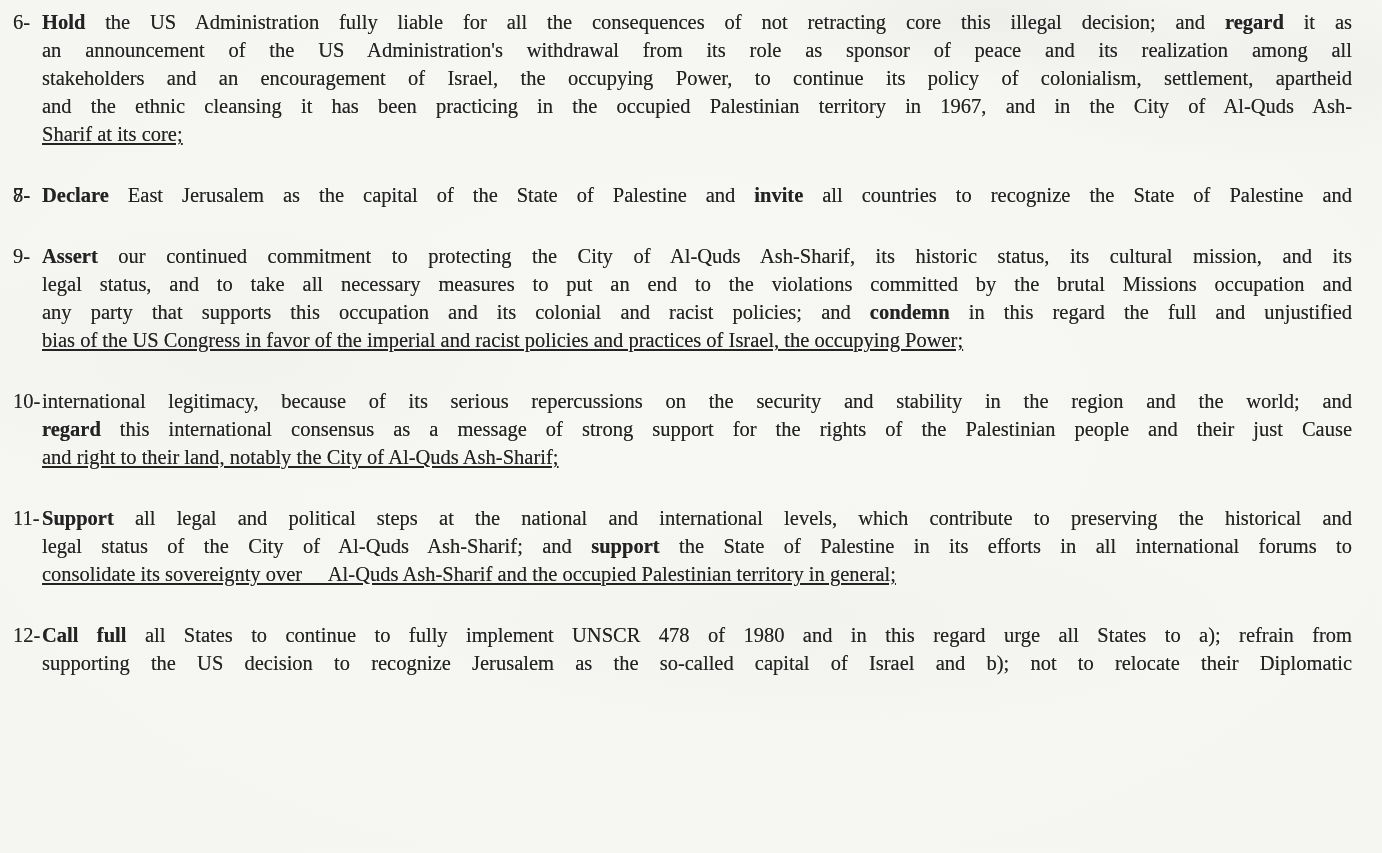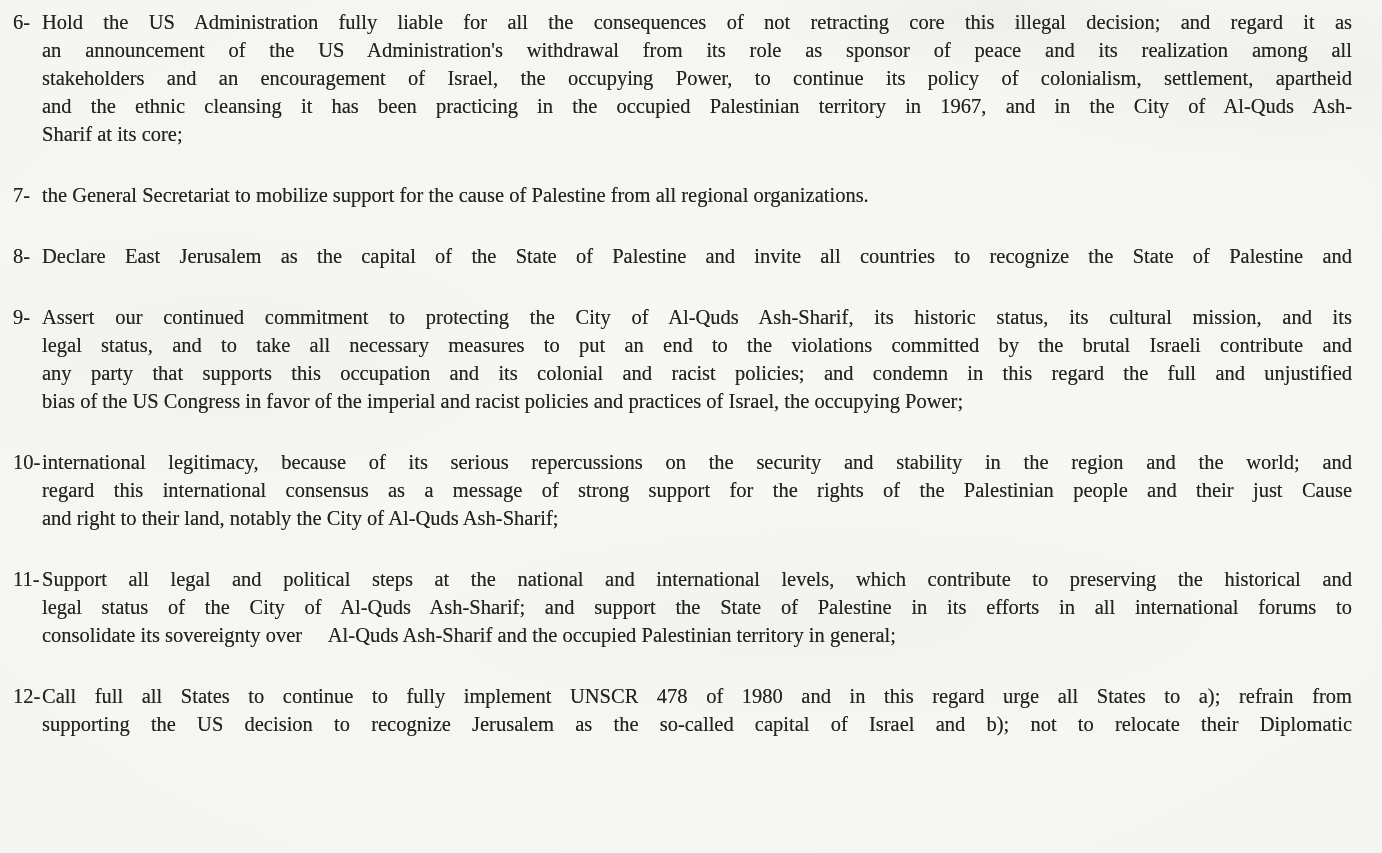--- a/index.html
+++ b/index.html
@@ -47,47 +47,47 @@
     left: -29px;
     top: 0;
     white-space: nowrap;
   }
   .line {
     text-align: justify;
     text-align-last: justify;
   }
   .line.last {
     text-align-last: left;
+    text-decoration: underline;
   }
-  b { font-weight: normal; }
+  b { font-weight: bold; }
 </style>
 </head>
 <body>
 
 <main class="page">
     <div class="para">
       <span class="num">6-</span>
       <div class="line"><b>Hold</b><span> the US Administration fully liable for all the consequences of not retracting core this illegal decision; and </span><b>regard</b><span> it as</span></div>
       <div class="line"><span>an announcement of the US Administration's withdrawal from its role as sponsor of peace and its realization among all</span></div>
       <div class="line"><span>stakeholders and an encouragement of Israel, the occupying Power, to continue its policy of colonialism, settlement, apartheid</span></div>
       <div class="line"><span>and the ethnic cleansing it has been practicing in the occupied Palestinian territory in 1967, and in the City of Al-Quds Ash-</span></div>
       <div class="line last"><span>Sharif at its core;</span></div>
     </div>
     <div class="para">
       <span class="num">7-</span>
-      <div class="line last"><span>the General Secretariat to mobilize support for the cause of Palestine from all regional organizations.</span></div>
     </div>
     <div class="para">
       <span class="num">8-</span>
       <div class="line"><b>Declare</b><span> East Jerusalem as the capital of the State of Palestine and </span><b>invite</b><span> all countries to recognize the State of Palestine and</span></div>
     </div>
     <div class="para">
       <span class="num">9-</span>
       <div class="line"><b>Assert</b><span> our continued commitment to protecting the City of Al-Quds Ash-Sharif, its historic status, its cultural mission, and its</span></div>
-      <div class="line"><span>legal status, and to take all necessary measures to put an end to the violations committed by the brutal Israeli contribute and</span></div>
+      <div class="line"><span>legal status, and to take all necessary measures to put an end to the violations committed by the brutal Missions occupation and</span></div>
       <div class="line"><span>any party that supports this occupation and its colonial and racist policies; and </span><b>condemn</b><span> in this regard the full and unjustified</span></div>
       <div class="line last"><span>bias of the US Congress in favor of the imperial and racist policies and practices of Israel, the occupying Power;</span></div>
     </div>
     <div class="para">
       <span class="num">10-</span>
       <div class="line"><span>international legitimacy, because of its serious repercussions on the security and stability in the region and the world; and</span></div>
       <div class="line"><b>regard</b><span> this international consensus as a message of strong support for the rights of the Palestinian people and their just Cause</span></div>
       <div class="line last"><span>and right to their land, notably the City of Al-Quds Ash-Sharif;</span></div>
     </div>
     <div class="para">

